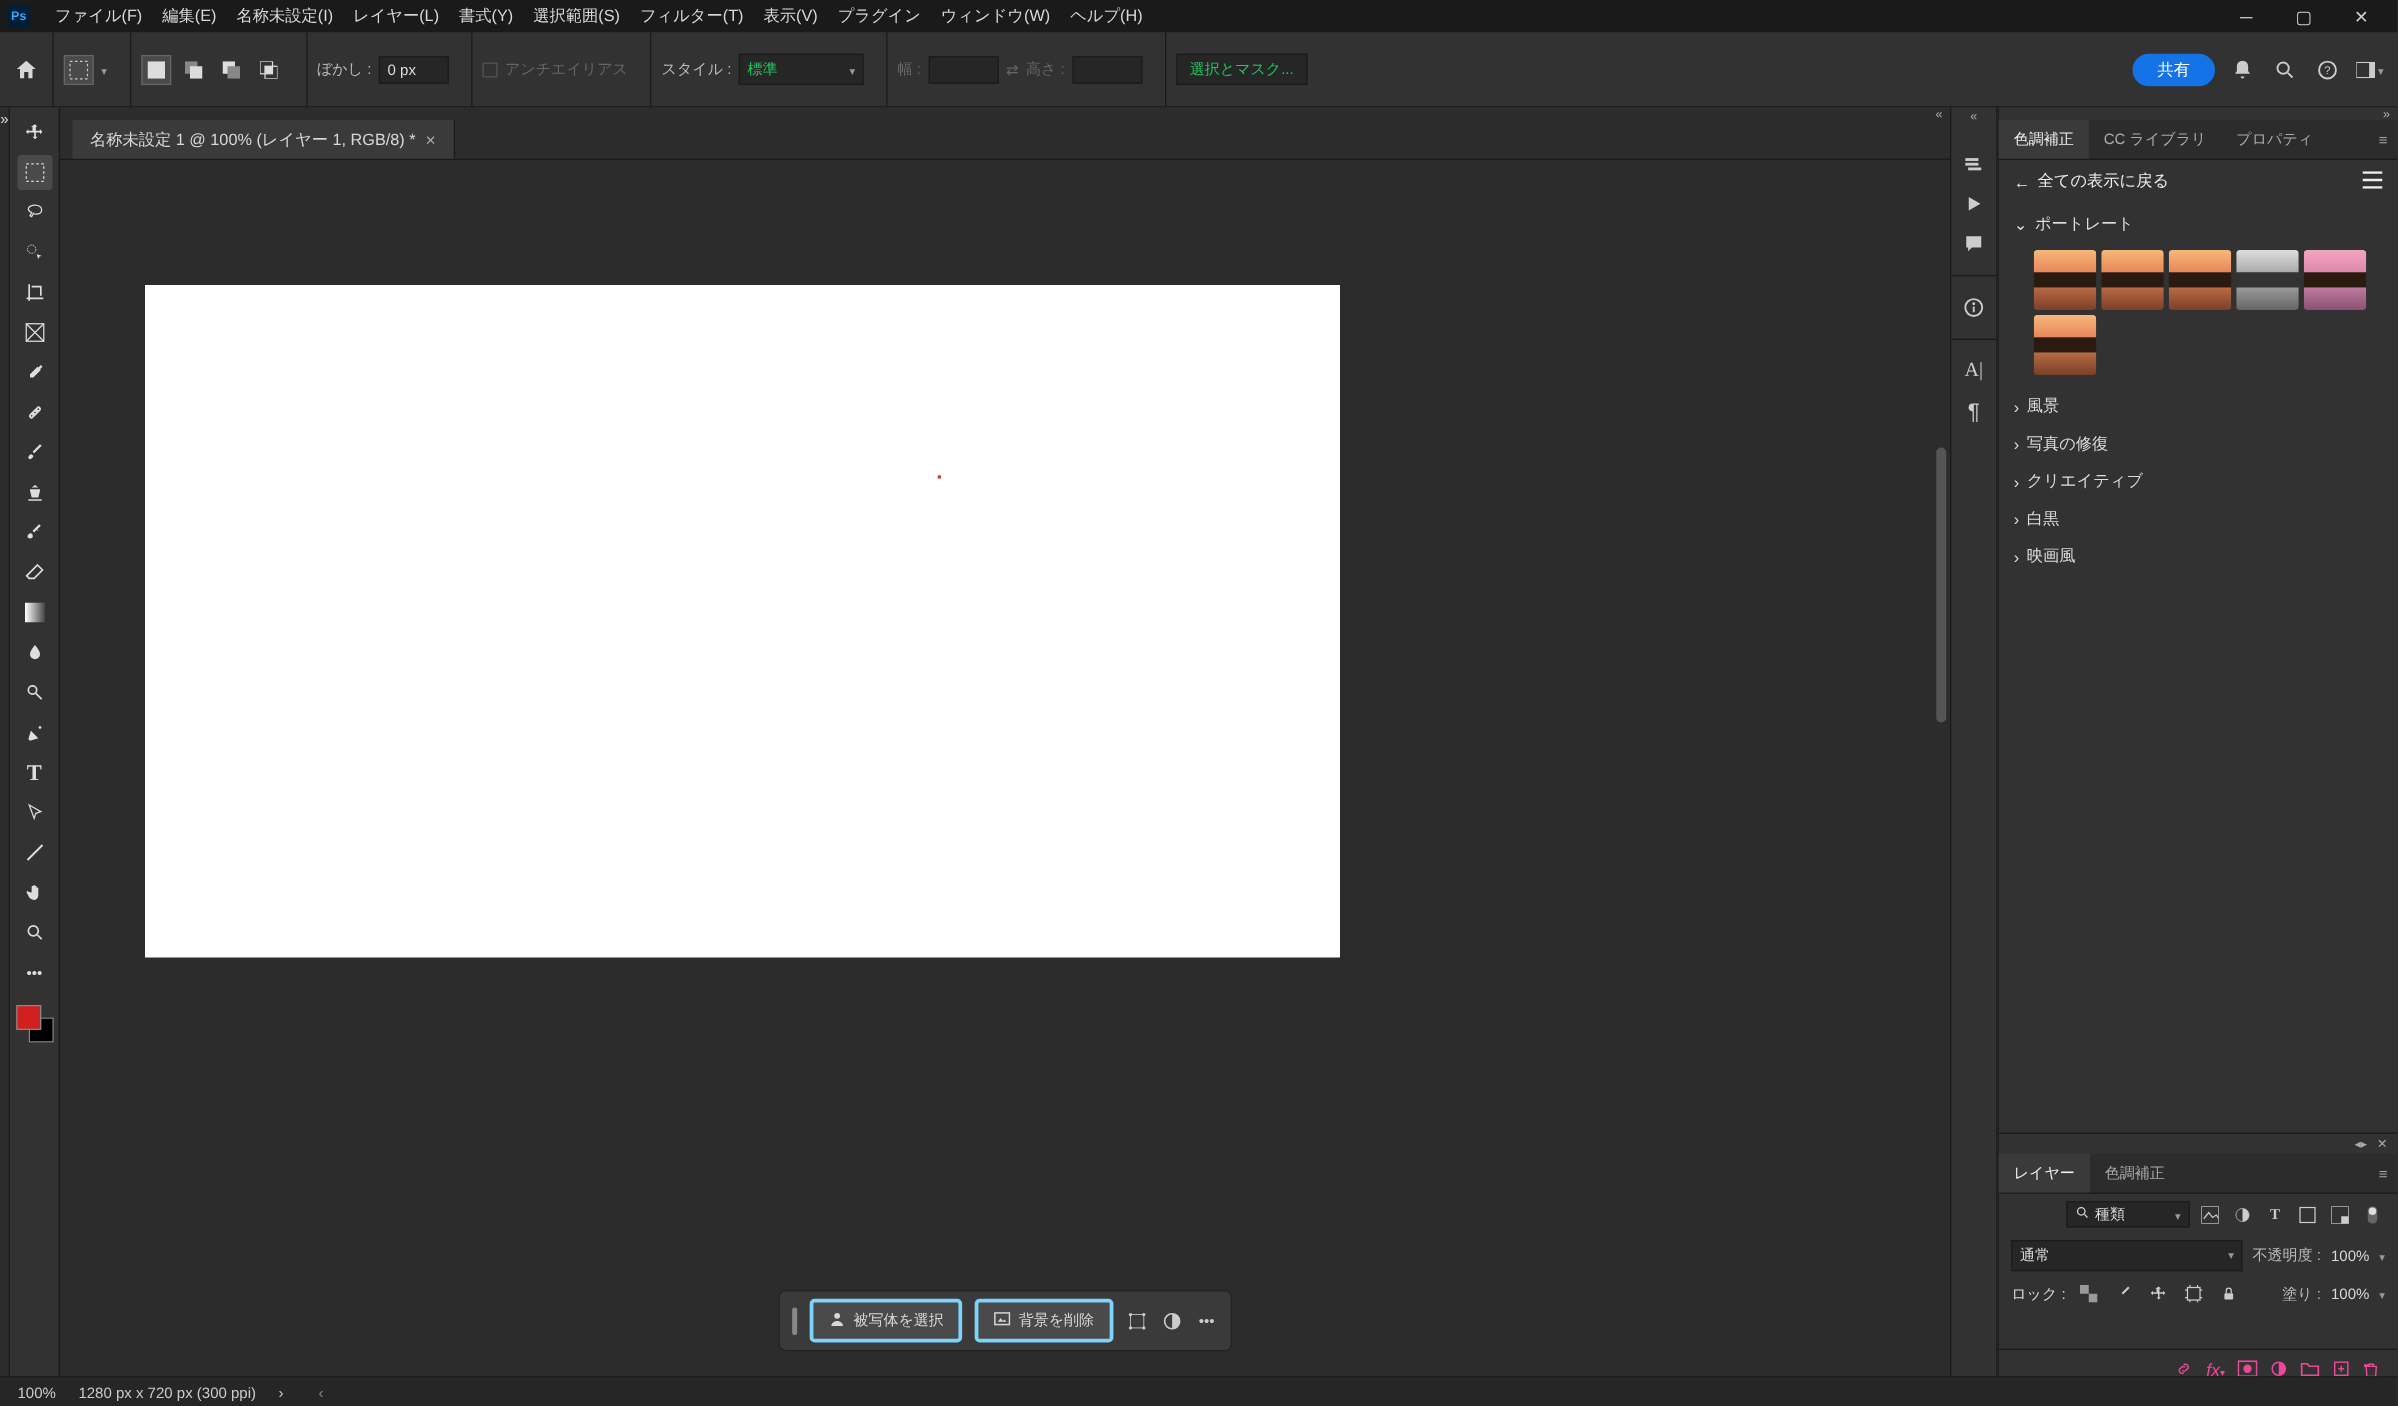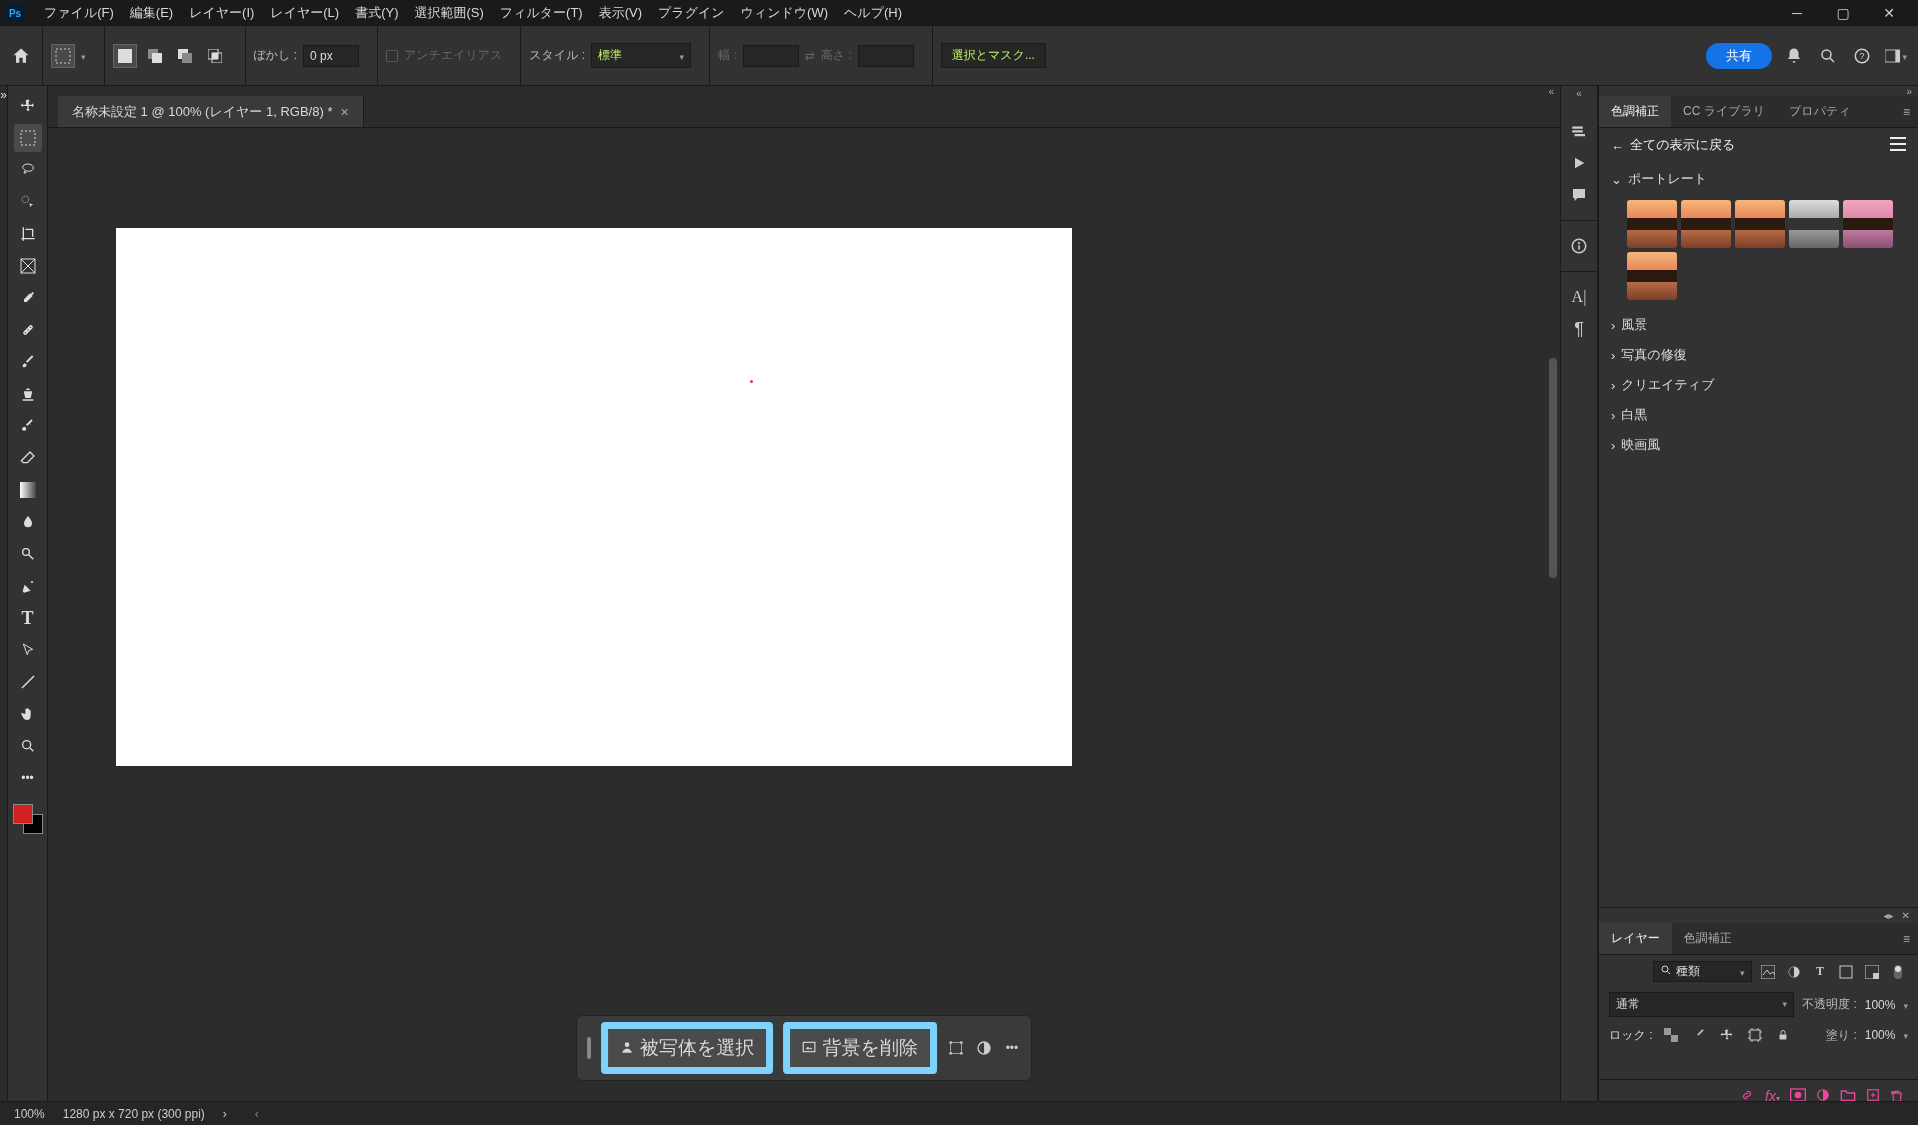--- a/index.html
+++ b/index.html
@@ -7,21 +7,21 @@
 .titlebar { height: 26px; background: #1a1a1a; display: flex; align-items: center; padding: 0 6px; }
 .titlebar .ps-logo { width: 18px; height: 18px; background: #001e36; color:#31a8ff; font-size:10px; font-weight:bold; display:flex;align-items:center;justify-content:center; border-radius:3px; margin-right: 12px; }
 .titlebar .menu-item { padding: 4px 8px; font-size: 13px; cursor: default; }
 .titlebar .spacer { flex: 1; }
 .titlebar .win-btn { width: 46px; height:26px; display:flex; align-items:center; justify-content:center; font-size:14px; color:#ccc;}
 .optionsbar { height: 60px; background: #323232; border-bottom:1px solid #1a1a1a; display:flex; align-items:center; padding: 0 10px; gap:10px; }
 .home-icon { width:22px; height:22px; display:flex;align-items:center;justify-content:center; }
 .opt-group { display:flex; align-items:center; gap:6px; padding:0 8px; border-left:1px solid #1a1a1a; height:100%; }
 .opt-group:first-of-type { border-left:none; }
 .opt-input { background:#262626; border:1px solid #1a1a1a; color:#ddd; padding:3px 6px; width:56px; font-size:12px; }
-.opt-select { background:#262626; border:1px solid #1a1a1a; color:#bef264; padding:3px 6px; width:100px; font-size:12px; display:flex; justify-content:space-between; align-items:center;}
+.opt-select { background:#262626; border:1px solid #1a1a1a; color:#22c55e; padding:3px 6px; width:100px; font-size:12px; display:flex; justify-content:space-between; align-items:center;}
 .opt-label { color:#bbb; font-size:12px; }
 .disabled { color:#666 !important; }
 .share-btn { background:#1473e6; color:#fff; padding:4px 20px; border-radius:14px; font-size:13px; }
 .body-area { display:flex; height: calc(100% - 26px - 46px - 24px); }
 .left-rail { width:8px; background:#2c2c2c; border-right:1px solid #1a1a1a; display:flex; align-items:flex-start; justify-content:center; padding-top:2px;}
 .toolbox { width:40px; background:#323232; border-right:1px solid #1a1a1a; display:flex; flex-direction:column; align-items:center; padding-top:6px; gap:4px; }
 .tool { width:28px; height:28px; display:flex; align-items:center; justify-content:center; border-radius:3px; color:#ddd; }
 .tool.active { background:#4a4a4a; }
 .tool-colors { margin-top:8px; position:relative; width:30px; height:30px; }
 .fg-col { position:absolute; width:20px;height:20px;background:#d02020;border:1px solid #888; top:0;left:0; z-index:2;}
@@ -29,21 +29,21 @@
 .canvas-area { flex:1; display:flex; flex-direction:column; background:#2c2c2c; position:relative; }
 .doc-tabs { height:32px; background:#2c2c2c; display:flex; align-items:stretch; padding-left:10px; border-bottom:1px solid #1a1a1a;}
 .doc-tab { background:#3a3a3a; padding:0 14px; display:flex; align-items:center; gap:8px; font-size:13px; border-right:1px solid #1a1a1a; }
 .doc-tab .close { color:#aaa; font-size:14px; }
 .canvas-wrap { flex:1; background:#2c2c2c; position:relative; overflow:hidden; }
 .canvas { position:absolute; left:68px; top:100px; width:956px; height:538px; background:#fff; }
 .red-dot { position:absolute; width:3px; height:3px; background:#d43c3c; border-radius:50%; }
 .vscroll { position:absolute; right:0; top:0; width:14px; height:100%; background:#2c2c2c; }
 .vscroll-thumb { position:absolute; width:8px; left:3px; background:#555; border-radius:4px; }
 .floating-bar { position:absolute; bottom:20px; left:50%; transform:translateX(-50%); background:#3a3a3a; border:1px solid #222; border-radius:6px; padding:6px 10px; display:flex; align-items:center; gap:10px; }
-.fb-btn { background:#4a4a4a; border:7px solid #7dd3fc; padding:6px 12px; border-radius:4px; display:flex; align-items:center; gap:6px; font-size:19px; }
+.fb-btn { background:#4a4a4a; border:3px solid #7dd3fc; padding:6px 12px; border-radius:4px; display:flex; align-items:center; gap:6px; font-size:12px; }
 .fb-icon { width:18px; height:18px; display:flex;align-items:center;justify-content:center; color:#ccc; }
 .hscroll { height:14px; background:#2c2c2c; position:relative; border-top:1px solid #1a1a1a;}
 .hscroll-thumb { position:absolute; height:8px; top:3px; background:#555; border-radius:4px; }
 .narrow-col { width:38px; background:#323232; border-left:1px solid #1a1a1a; border-right:1px solid #1a1a1a; display:flex; flex-direction:column; align-items:center; padding-top:6px; gap:10px; }
 .nc-icon { width:22px; height:22px; display:flex;align-items:center;justify-content:center; color:#ccc; }
 .nc-sep { width:100%; height:1px; background:#1a1a1a; margin:4px 0; }
 .nc-collapse { position:absolute; top:2px; font-size:10px; color:#aaa;}
 .right-panels { width:320px; background:#323232; display:flex; flex-direction:column; border-left:1px solid #1a1a1a; }
 .panel-tabs { height:32px; display:flex; align-items:stretch; background:#2c2c2c; border-bottom:1px solid #1a1a1a; }
 .ptab { padding:0 12px; display:flex; align-items:center; font-size:12px; color:#aaa; }
@@ -85,21 +85,21 @@
 .double-arrow::before { content:"»"; }
 .expand-hdr { height:10px; display:flex; justify-content:flex-end; padding:0 6px; color:#aaa; font-size:10px; }
 </style>
 </head>
 <body>
 
 <div class="titlebar">
   <div class="ps-logo">Ps</div>
   <div class="menu-item">ファイル(F)</div>
   <div class="menu-item">編集(E)</div>
-  <div class="menu-item">レイヤー(I)</div>
+  <div class="menu-item">名称未設定(I)</div>
   <div class="menu-item">レイヤー(L)</div>
   <div class="menu-item">書式(Y)</div>
   <div class="menu-item">選択範囲(S)</div>
   <div class="menu-item">フィルター(T)</div>
   <div class="menu-item">表示(V)</div>
   <div class="menu-item">プラグイン</div>
   <div class="menu-item">ウィンドウ(W)</div>
   <div class="menu-item">ヘルプ(H)</div>
   <div class="spacer"></div>
   <div class="win-btn">─</div>

